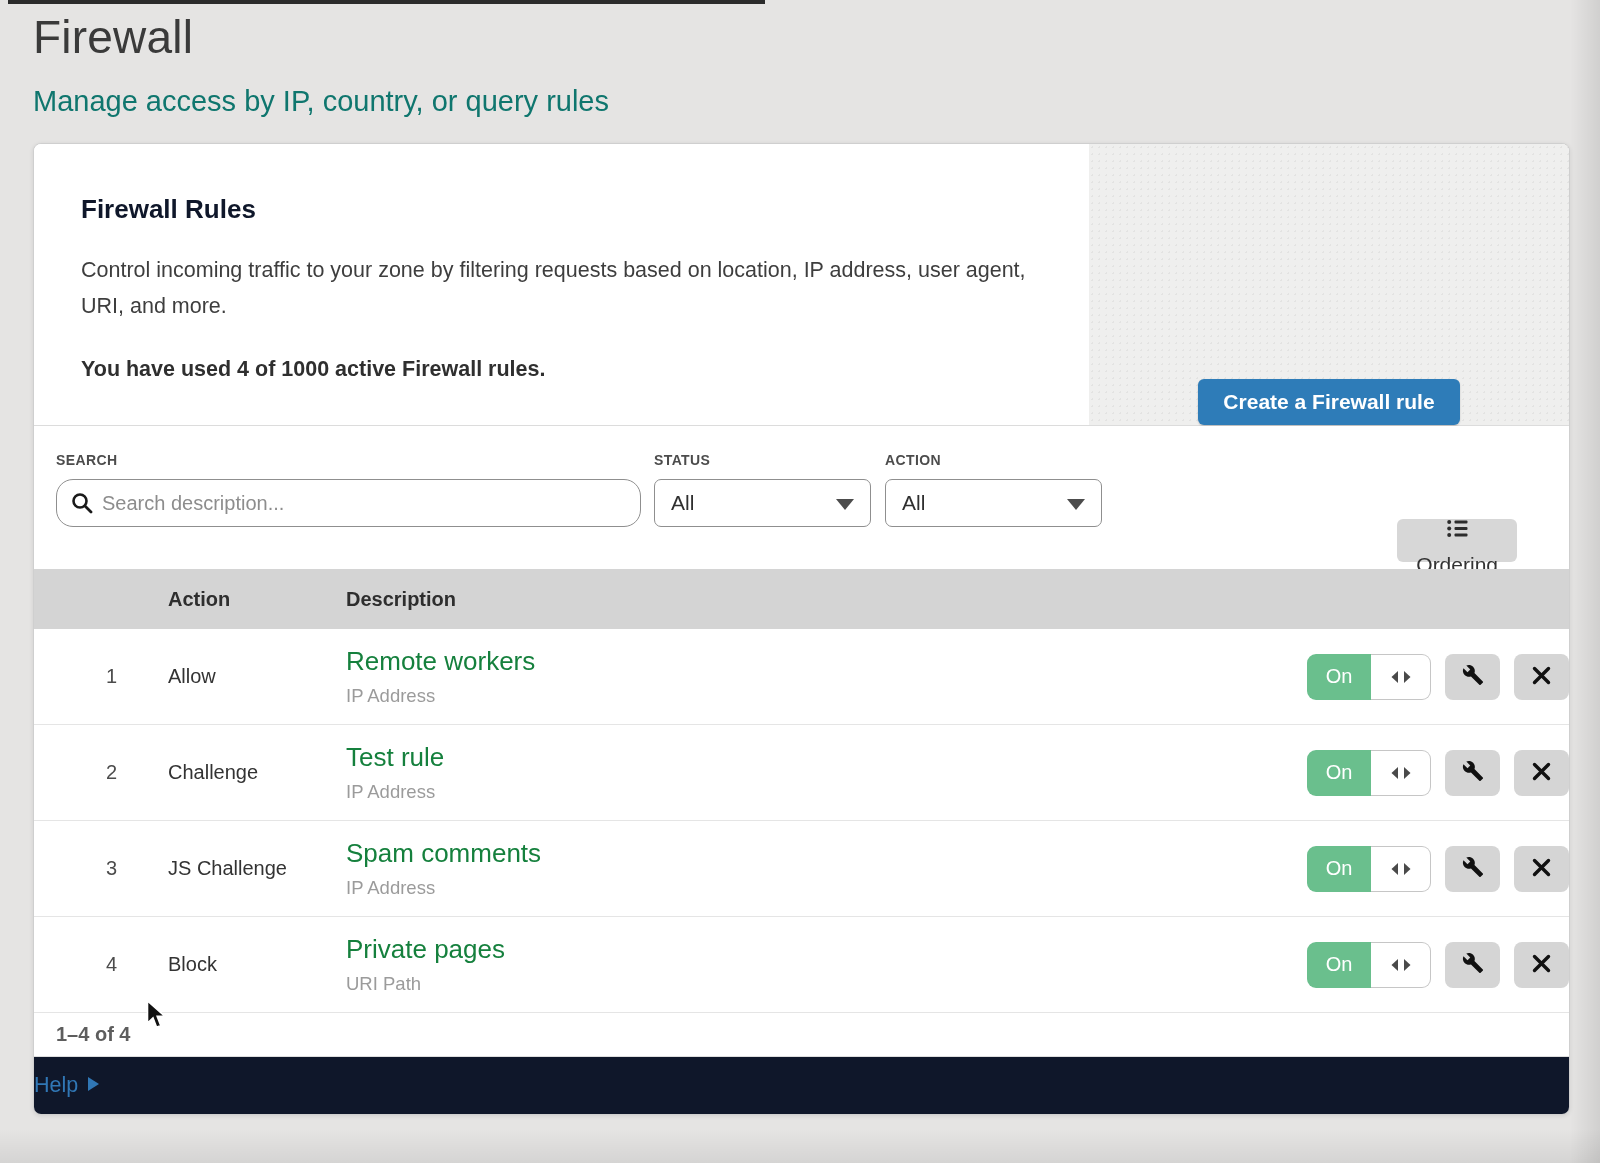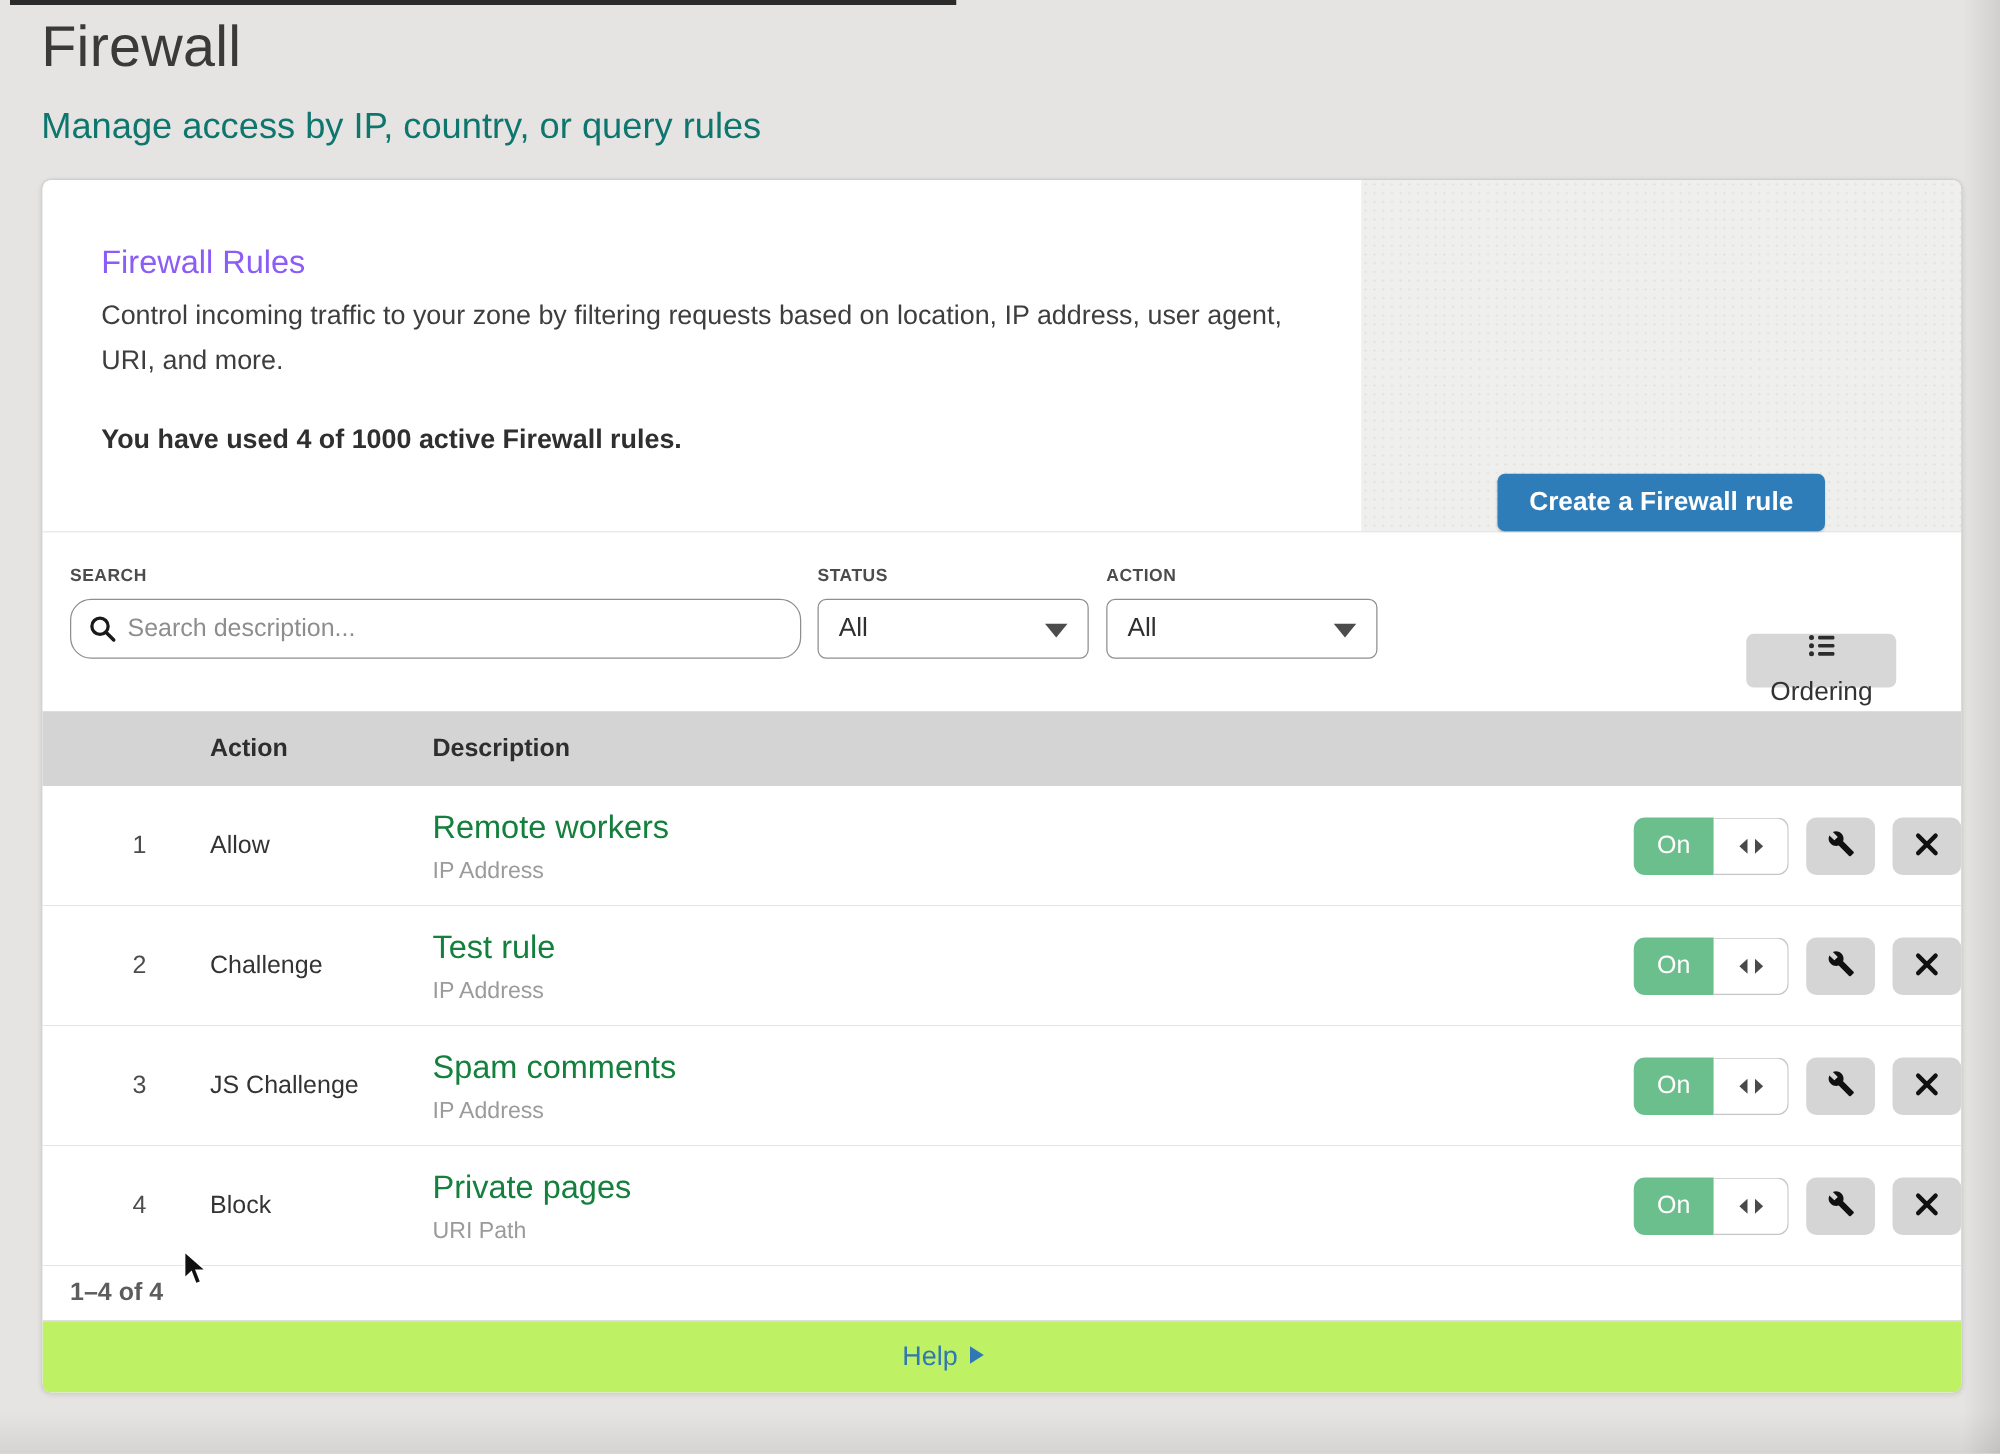--- a/index.html
+++ b/index.html
@@ -29,37 +29,37 @@
   .card {
     position:absolute; left:33px; top:143px; width:1537px; height:972px;
     background:#ffffff; border:1px solid #cfcfcf; border-radius:8px;
     box-shadow:0 1px 4px rgba(0,0,0,0.10);
     display:flex; flex-direction:column; overflow:hidden;
   }
 
   
   .intro { display:flex; height:282px; border-bottom:1px solid #dcdcdc; flex:0 0 auto; }
   .intro-left { width:1055px; flex:0 0 auto; padding:50px 45px 0 47px; background:#fff; }
-  .intro-heading { font-size:26px; font-weight:400; color:#8b5cf6; margin-bottom:9px; }
+  .intro-heading { font-size:26px; font-weight:700; color:#0f172a; margin-bottom:27px; }
   .intro-desc { font-size:21.5px; color:#3e3e3e; line-height:36px; max-width:960px; }
   .intro-usage { margin-top:33px; font-size:21.5px; font-weight:700; color:#2f2f2f; }
   .intro-right {
     flex:1; display:flex; align-items:flex-end; justify-content:center;
     background-color:#efefee;
     background-image:radial-gradient(rgba(0,0,0,0.05) 1px, transparent 1px);
     background-size:7px 7px;
   }
   .create-btn {
     background:#2e7cb8; color:#fff; border:none; border-radius:6px;
     font-family:inherit; font-size:21px; font-weight:700;
     padding:11px 25px; cursor:pointer; box-shadow:0 1px 2px rgba(0,0,0,0.18);
   }
 
   
-  .filters { display:flex; align-items:flex-start; padding:26px 52px 16px 22px; height:143px; flex:0 0 auto; background:#fff; }
+  .filters { display:flex; align-items:flex-start; padding:26px 52px 4px 22px; height:143px; flex:0 0 auto; background:#fff; }
   .filter-group { display:flex; flex-direction:column; }
   .filter-label { font-size:14px; font-weight:700; color:#4c4c4c; letter-spacing:.4px; margin-bottom:11px; }
   .search-group { width:585px; margin-right:13px; }
   .search-box { position:relative; }
   .search-input {
     width:100%; height:48px; border:1.5px solid #8f8f8f; border-radius:17px;
     font-family:inherit; font-size:20px; color:#333; padding:0 14px 0 45px; background:#fff; outline:none;
   }
   .search-input::placeholder { color:#8d8d8d; }
   .search-icon { position:absolute; left:14px; top:12px; width:24px; height:24px; }
@@ -103,21 +103,21 @@
     border-radius:0 9px 9px 0; display:flex; align-items:center; justify-content:center;
   }
   .icon-btn {
     width:55px; height:46px; background:#d5d5d5; border:none; border-radius:8px;
     display:flex; align-items:center; justify-content:center; cursor:pointer;
   }
 
   
   .range-row { height:44px; display:flex; align-items:center; padding-left:22px; border-bottom:1px solid #dedede; background:#fff; flex:0 0 auto; }
   .range-text { font-size:20px; font-weight:600; color:#5d5d5d; }
-  .help-row { flex:1; display:flex; align-items:center; justify-content:center; padding-right:93px; background:#bef264; }
+  .help-row { flex:1; display:flex; align-items:center; justify-content:flex-start; padding-right:93px; background:#0f172a; }
   .help-link { display:flex; align-items:center; gap:9px; font-size:21.5px; color:#3077b5; cursor:pointer; text-decoration:none; }
 
   .cursor { position:absolute; left:146px; top:1000px; z-index:10; pointer-events:none; }
 </style>
 </head>
 <body>
 
 <div class="page">
   <div class="top-artifact"></div>
 

